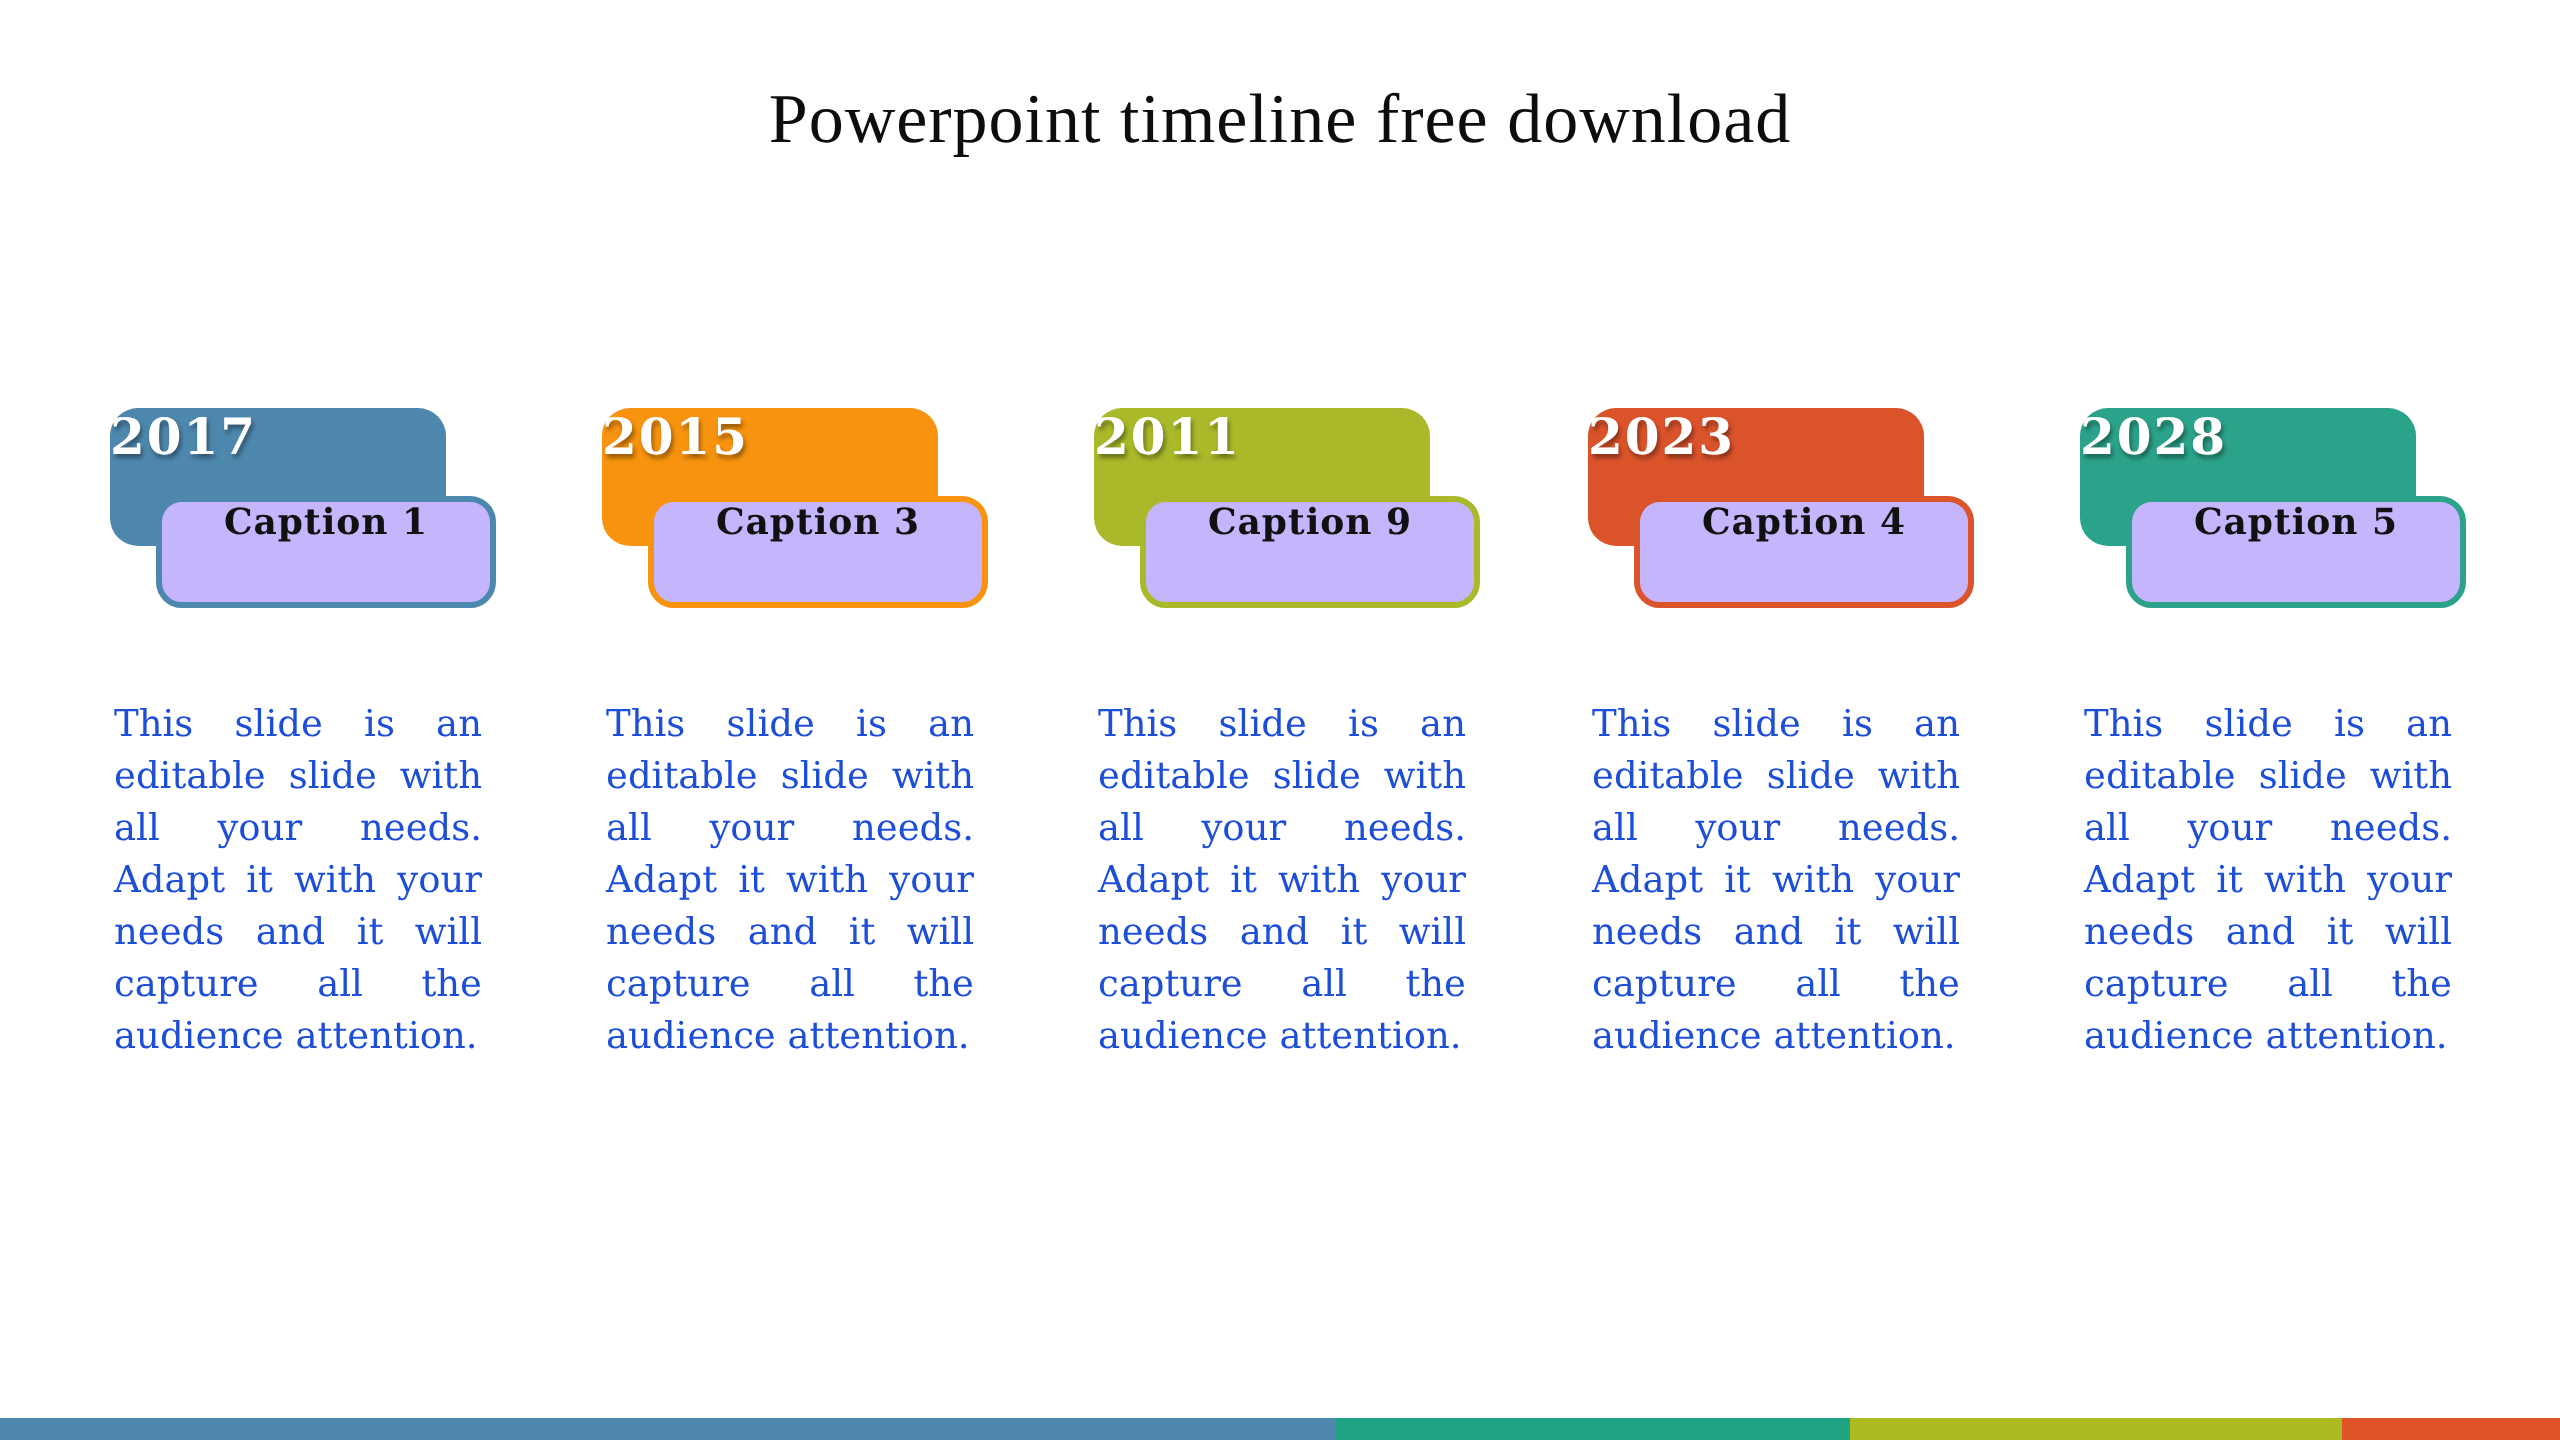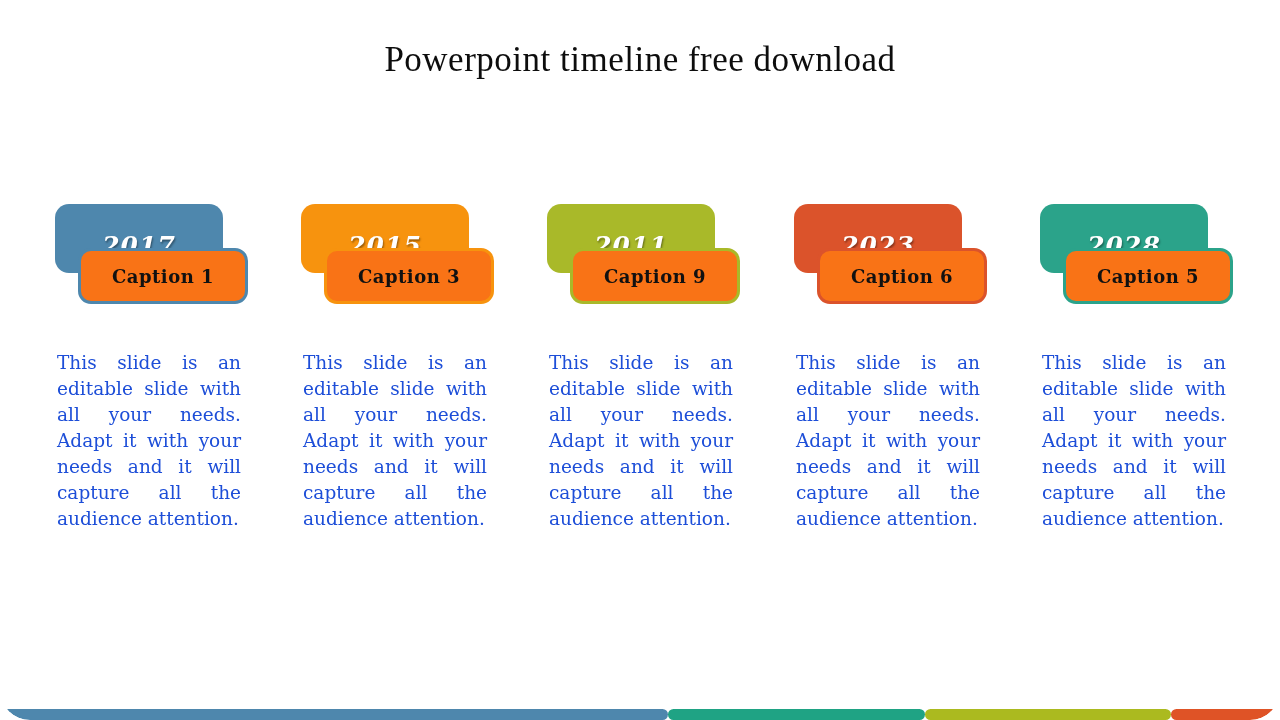--- a/index.html
+++ b/index.html
@@ -1,15 +1,15 @@
 <!DOCTYPE html>
 <html><head>
 <meta charset="utf-8">
 <style>
-  * { margin: 0; padding: 0; box-sizing: border-box; border-radius: 30px; }
+  * { margin: 0; padding: 0; box-sizing: border-box; }
   html, body { background: #ffffff; }
   .slide {
     position: relative;
     width: 1280px;
     height: 720px;
     background: #ffffff;
     overflow: hidden;
     font-family: "DejaVu Serif", serif;
   }
   .title {
@@ -38,40 +38,37 @@
     position: absolute;
     left: 0;
     top: 0;
     width: 168px;
     height: 69px;
     border-radius: 14px;
     background: var(--accent, #888);
   }
   .year-text {
     display: block;
-    text-align: center;
-    padding-top: 27px;
+    padding-top: 0;
     font-size: 25px;
     font-weight: bold;
     color: #ffffff;
     text-shadow: 1px 2px 2px rgba(0,0,0,0.38);
     letter-spacing: 1px;
-    font-style: italic;
   }
   .caption-box {
     position: absolute;
     left: 23px;
     top: 44px;
     width: 170px;
     height: 56px;
-    background: #f97316;
+    background: #c4b5fd;
     border: 3px solid var(--accent, #888);
     border-radius: 13px;
     display: flex;
-    align-items: center;
     justify-content: center;
   }
   .caption-text {
     font-size: 18px;
     font-weight: bold;
     color: #111111;
     letter-spacing: 0.5px;
   }
   .desc {
     position: absolute;
@@ -128,21 +125,21 @@
       <span class="caption-text">Caption 9</span>
     </div>
     <p class="desc">This slide is an editable slide with all your needs. Adapt it with your needs and it will capture all the audience attention.</p>
   </div>
 
   <div class="tl-col" style="--accent: #DB532B;">
     <div class="year-badge">
       <span class="year-text">2023</span>
     </div>
     <div class="caption-box">
-      <span class="caption-text">Caption 6</span>
+      <span class="caption-text">Caption 4</span>
     </div>
     <p class="desc">This slide is an editable slide with all your needs. Adapt it with your needs and it will capture all the audience attention.</p>
   </div>
 
   <div class="tl-col" style="--accent: #2BA38A;">
     <div class="year-badge">
       <span class="year-text">2028</span>
     </div>
     <div class="caption-box">
       <span class="caption-text">Caption 5</span>

